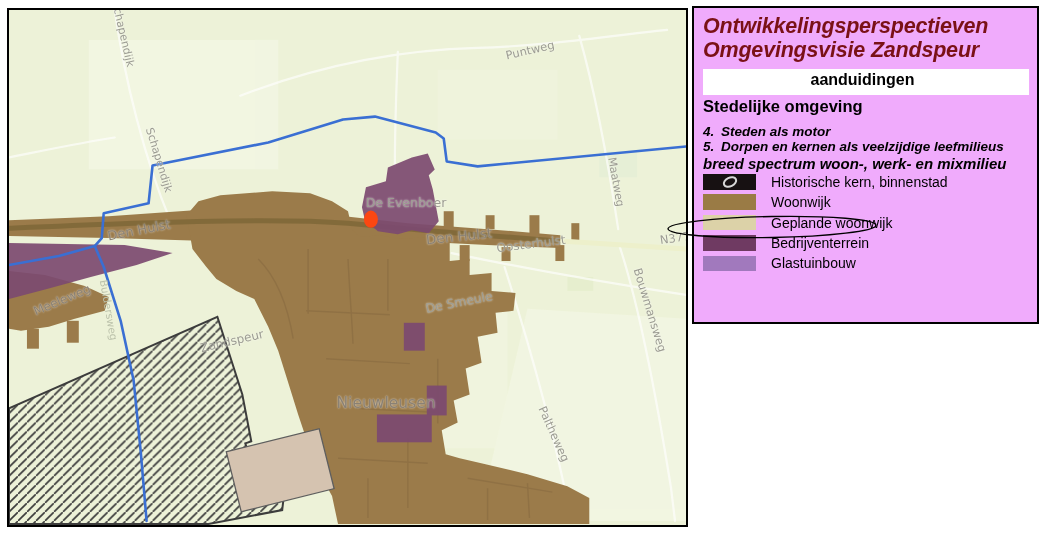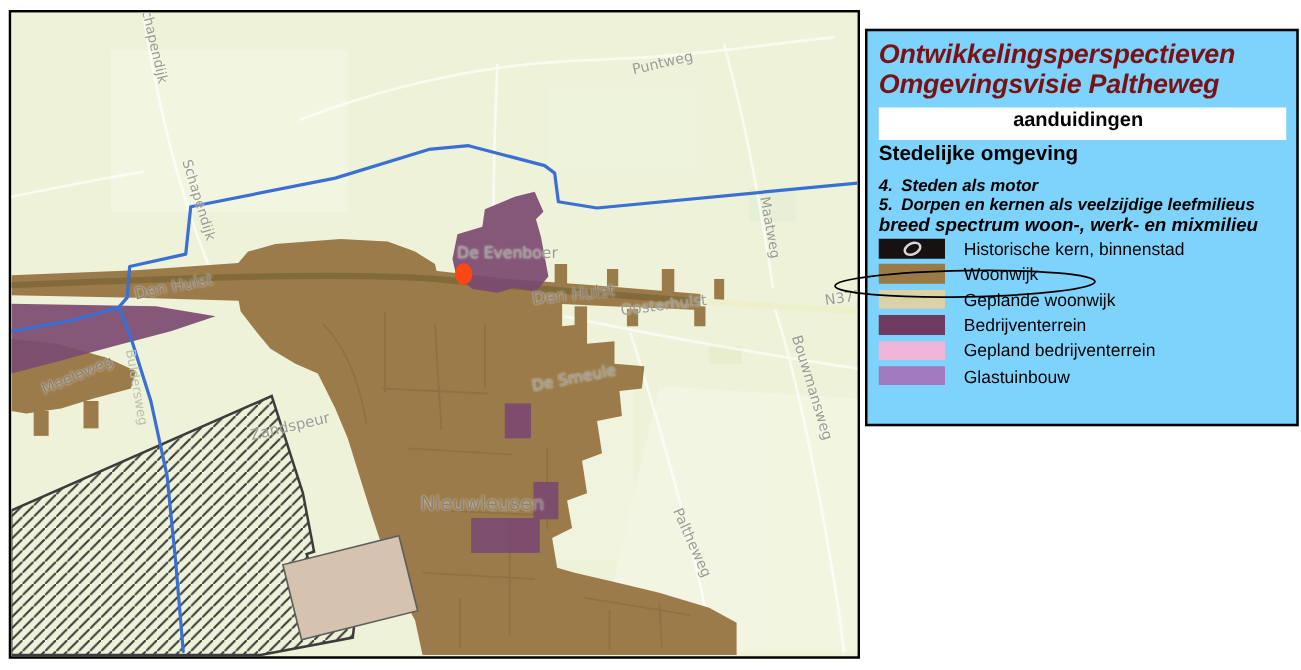--- a/index.html
+++ b/index.html
@@ -10,22 +10,22 @@
   #map-frame{position:absolute;left:7px;top:8px;width:681px;height:519px;
              border:2px solid #000;box-sizing:border-box;overflow:hidden;background:#edf2d8;}
   #map-frame svg{position:absolute;left:0;top:0;width:100%;height:100%;display:block;}
   .mlabel{position:absolute;white-space:nowrap;color:#9c9c92;
           font-family:"DejaVu Sans",sans-serif;
           text-shadow:0 0 2px rgba(255,255,255,.8);pointer-events:none;}
   .mlabel.dark{color:#8a8174;}
   .mlabel.faint{color:#bcc2ab;text-shadow:none;}
 
   
-  #legend-panel{position:absolute;left:692px;top:23px;width:347px;height:318px;
-                background:#7dd3fc;border:2px solid #000;box-sizing:border-box;
+  #legend-panel{position:absolute;left:692px;top:6px;width:347px;height:318px;
+                background:#f0abfc;border:2px solid #000;box-sizing:border-box;
                 padding:6px 8px 0 9px;}
   .panel-title{font-weight:bold;font-style:italic;font-size:21.5px;line-height:1.13;
                letter-spacing:-0.2px;}
   .aand-bar{margin-top:6px;background:#fff;height:26px;line-height:22px;
             text-align:center;padding-right:7px;font-weight:bold;font-size:16px;color:#000;}
   .stedelijke{margin-top:2px;font-weight:bold;font-size:16.5px;color:#000;}
   .num-items{margin-top:8px;}
   .num-item{display:flex;font-weight:bold;font-style:italic;font-size:13.5px;
             line-height:15px;color:#000;}
   .num-item .num{width:18px;flex:0 0 18px;}
@@ -148,21 +148,21 @@
     <div class="mlabel dark" style="left:53px;top:290px;font-size:12px;transform:translate(-50%,-50%) rotate(-23deg);">Meeleweg</div>
     <div class="mlabel" style="left:223px;top:331px;font-size:12px;transform:translate(-50%,-50%) rotate(-13deg);">Zandspeur</div>
     <div class="mlabel faint" style="left:100px;top:300px;font-size:10.5px;transform:translate(-50%,-50%) rotate(80deg);">Buldersweg</div>
     <div class="mlabel" style="left:545px;top:424px;font-size:11.5px;transform:translate(-50%,-50%) rotate(66deg);">Paltheweg</div>
     <div class="mlabel" style="left:641px;top:300px;font-size:11.5px;transform:translate(-50%,-50%) rotate(73deg);">Bouwmansweg</div>
   </div>
 
   <div id="legend-panel">
     <div class="panel-title" style="color: rgb(122, 17, 22);">
       <div>Ontwikkelingsperspectieven</div>
-      <div>Omgevingsvisie Paltheweg</div>
+      <div>Omgevingsvisie Zandspeur</div>
     </div>
 
     <div class="aand-bar">aanduidingen</div>
 
     <div class="stedelijke">Stedelijke omgeving</div>
 
     <div class="num-items">
       <div class="num-item">
         <span class="num">4.</span>
         <span>Steden als motor</span>
@@ -190,24 +190,20 @@
       </div>
       <div class="lrow">
         <span class="swatch" style="background: rgb(220, 210, 168);"></span>
         <span class="llabel">Geplande woonwijk</span>
       </div>
       <div class="lrow">
         <span class="swatch" style="background: rgb(111, 58, 98);"></span>
         <span class="llabel">Bedrijventerrein</span>
       </div>
       <div class="lrow">
-        <span class="swatch" style="background: rgb(240, 182, 216);"></span>
-        <span class="llabel">Gepland bedrijventerrein</span>
-      </div>
-      <div class="lrow">
         <span class="swatch" style="background: rgb(161, 121, 189);"></span>
         <span class="llabel">Glastuinbouw</span>
       </div>
     </div>
   </div>
 
   <svg id="annotation" viewBox="0 0 216 33">
     <ellipse cx="108" cy="16" rx="104" ry="10.5" fill="none" stroke="#000" stroke-width="1.4"></ellipse>
   </svg>
 

